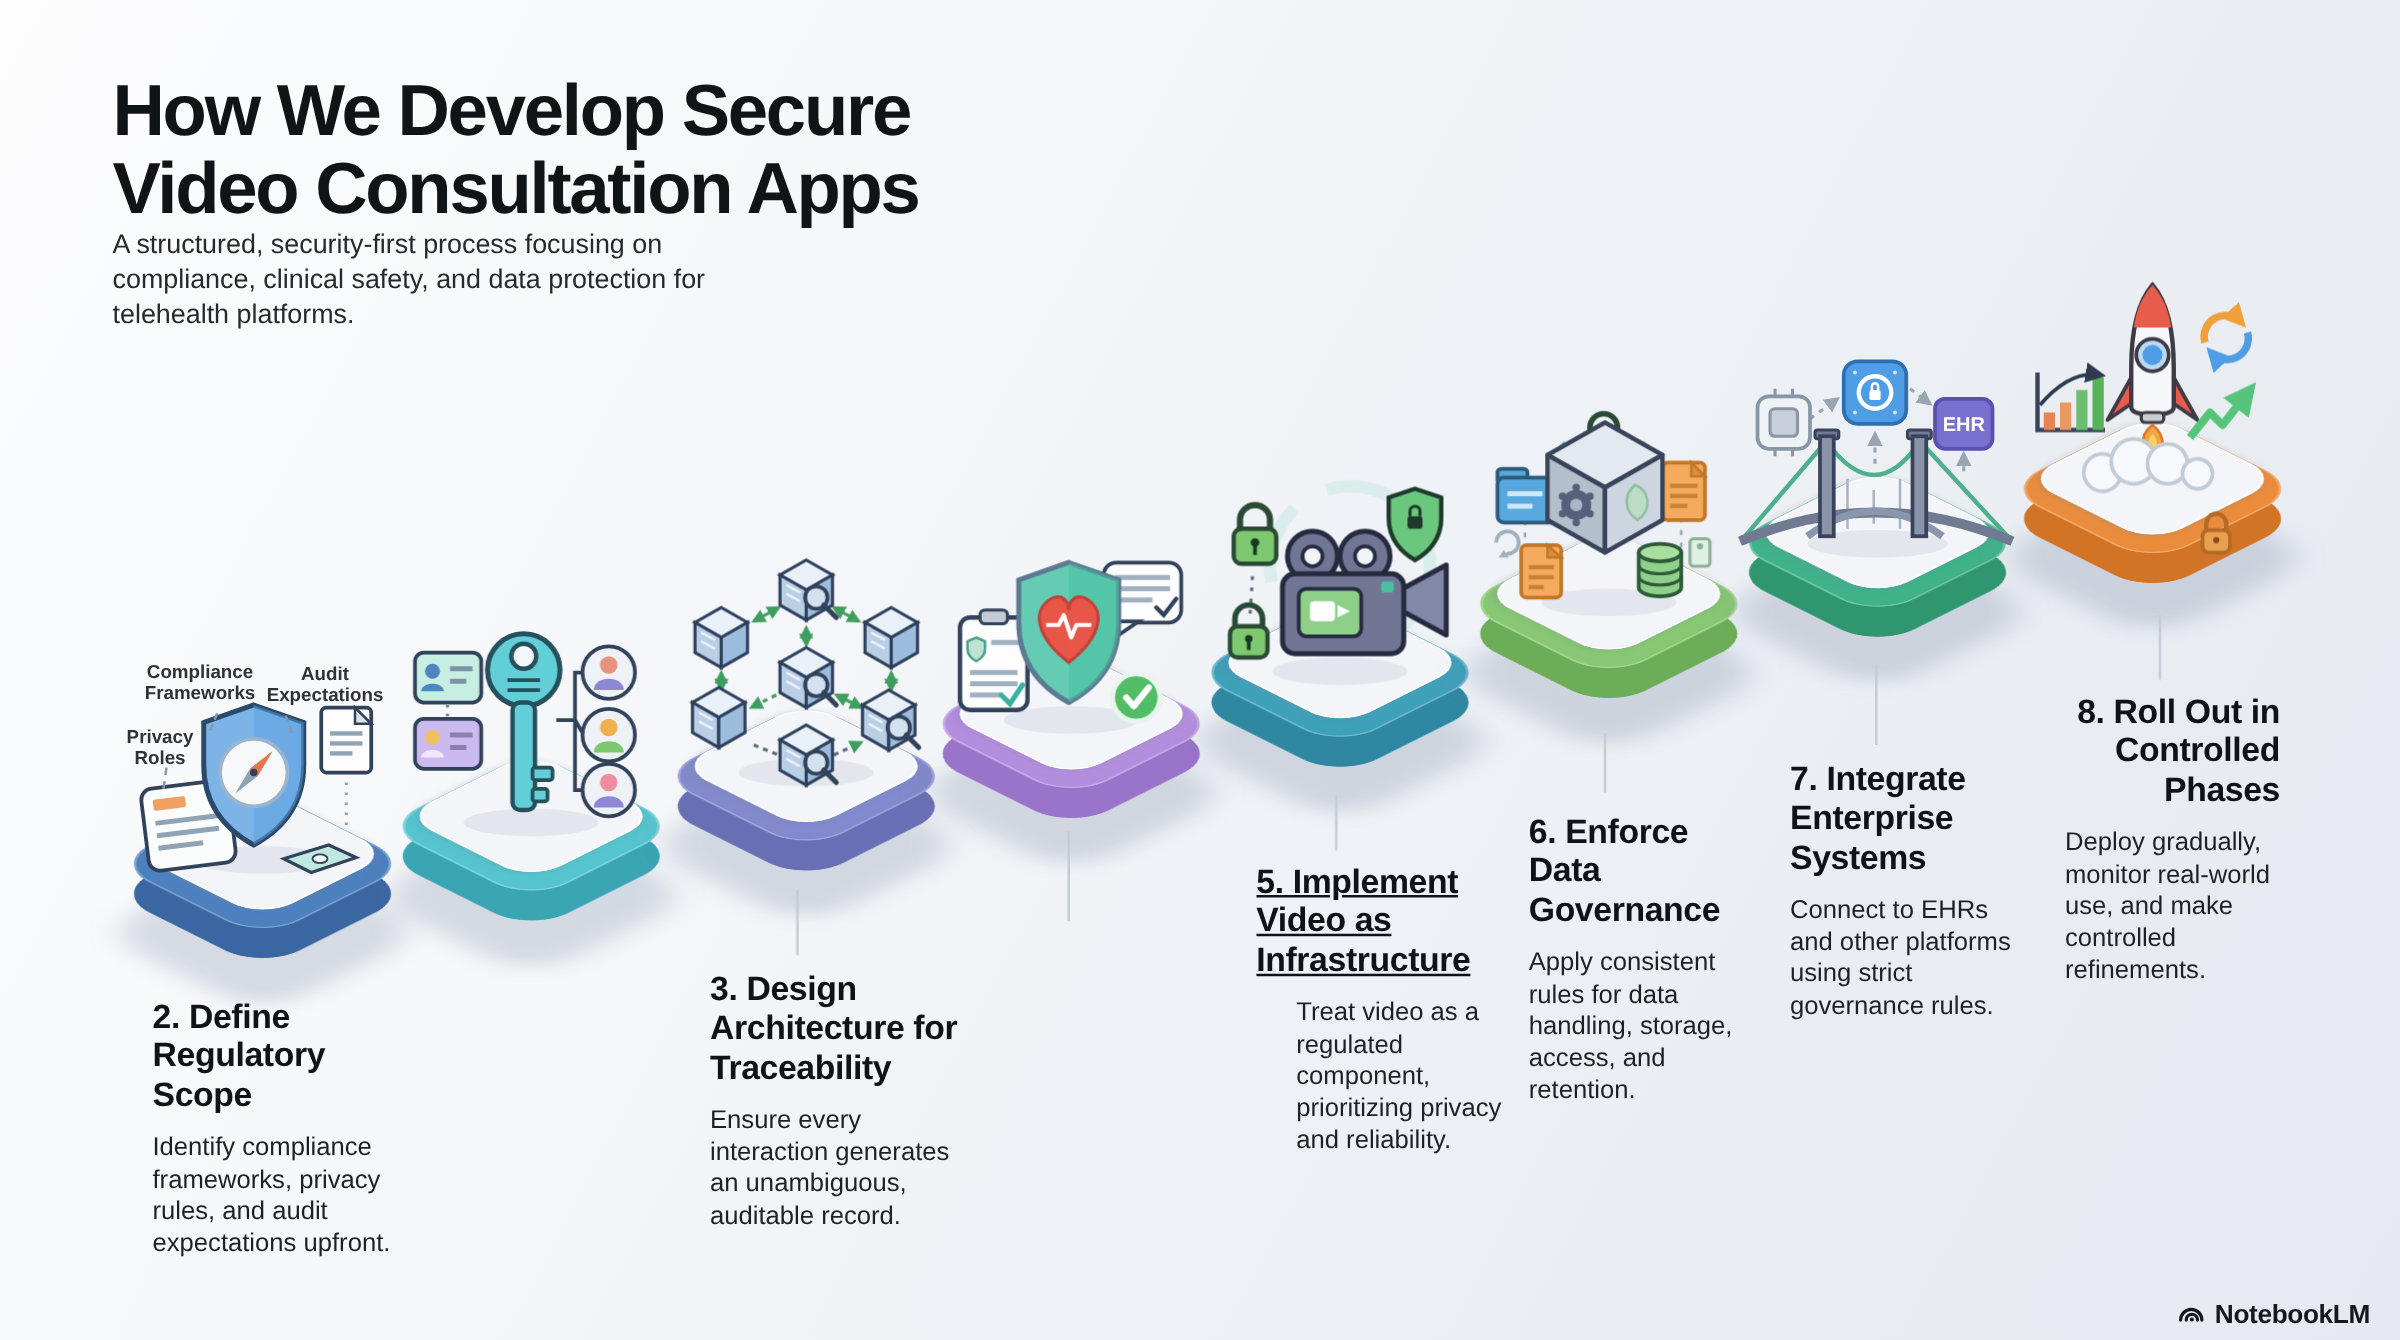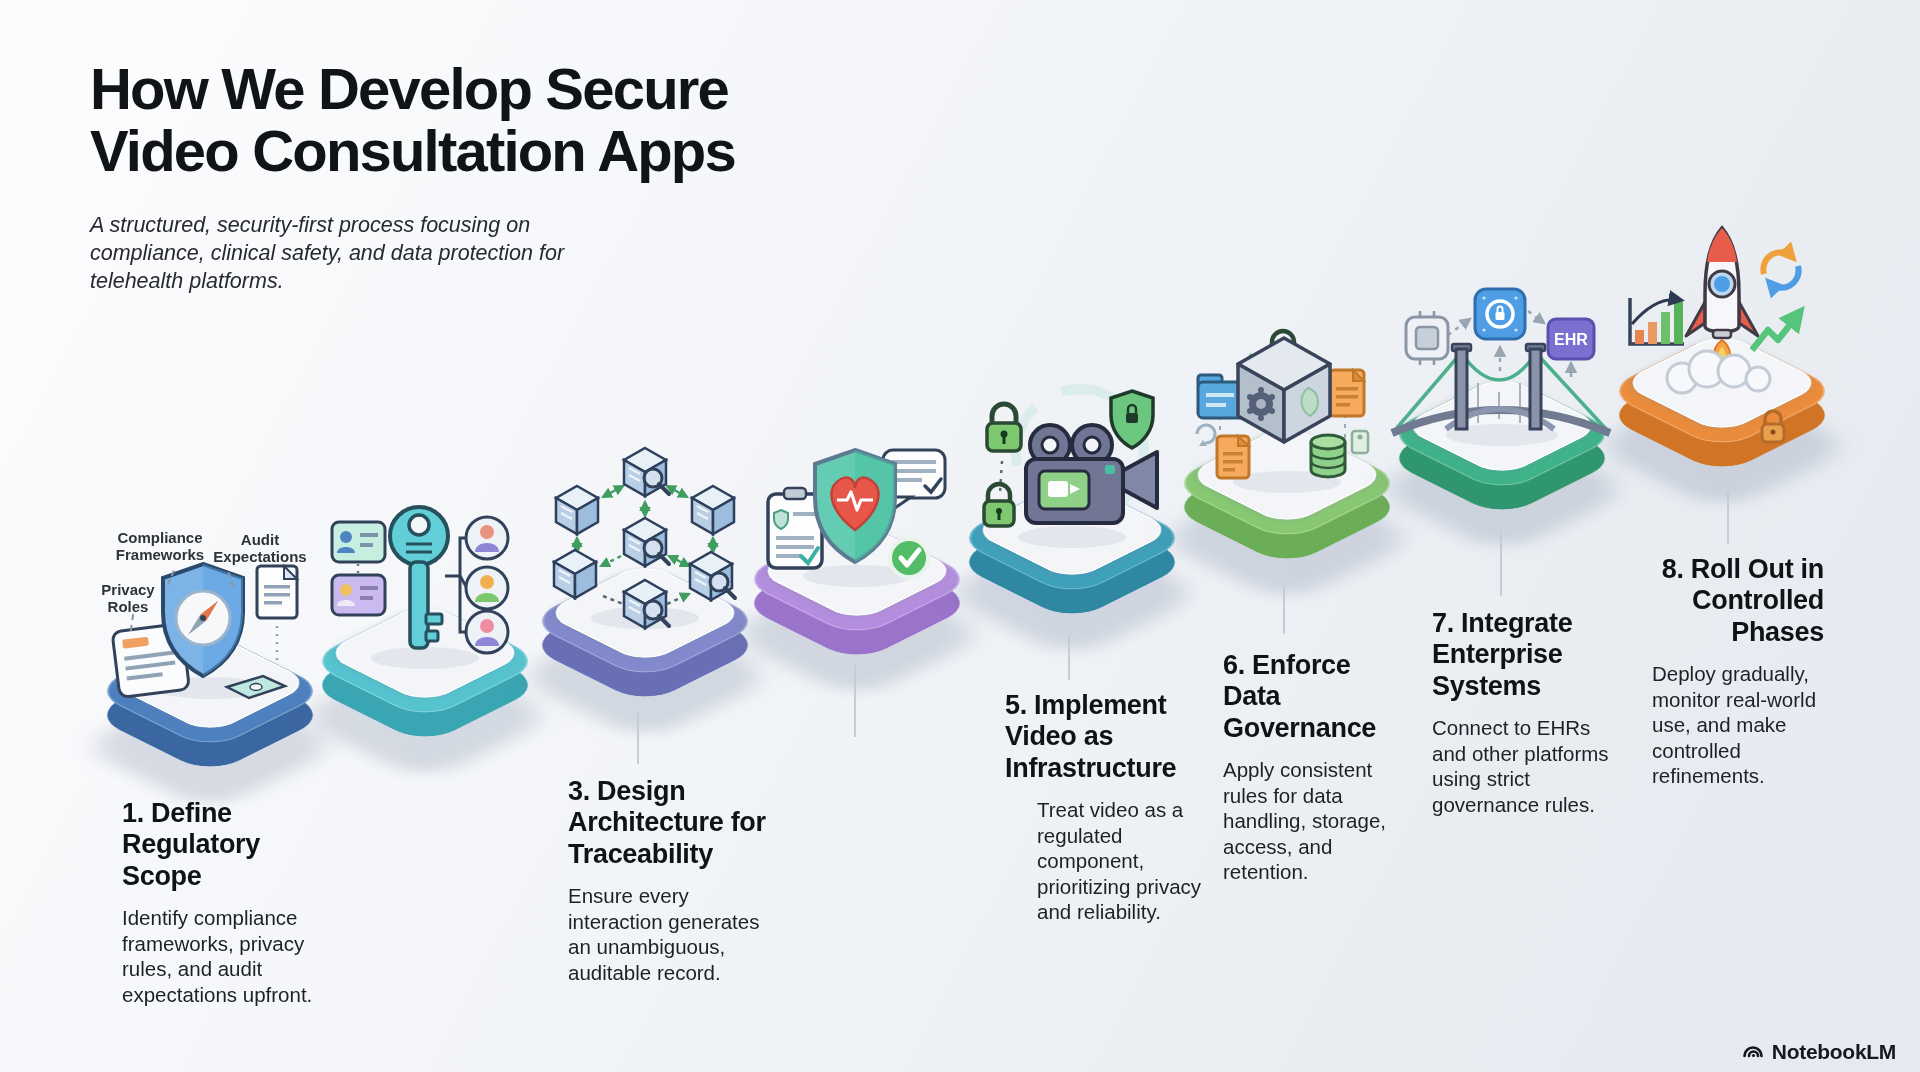--- a/index.html
+++ b/index.html
@@ -1,21 +1,21 @@
 <!DOCTYPE html>
 <html><head>
 <meta charset="utf-8">
 <style>
   html,body{margin:0;padding:0;}
   body{width:1920px;height:1072px;font-family:"Liberation Sans",sans-serif;overflow:hidden;}
   #stage{position:absolute;inset:0;width:1920px;height:1072px;
     background:linear-gradient(118deg,#fdfdfe 0%,#f3f5f8 40%,#e9edf2 78%,#e6eaf0 100%);overflow:hidden;}
   .header{position:absolute;left:90px;top:58px;}
   .title{font-size:58px;font-weight:700;color:#111417;line-height:1.07;letter-spacing:-1.8px;width:790px;}
-  .subtitle{margin-top:30px;font-size:21.5px;color:#26292e;line-height:1.3;width:482px;font-style:italic;}
+  .subtitle{font-size:21.5px;color:#26292e;line-height:1.3;width:482px;}
   .step-text{position:absolute;}
   .step-title{font-weight:700;font-size:27px;color:#0f1216;line-height:1.16;letter-spacing:-0.3px;}
   .step-desc{margin-top:13px;font-size:20.5px;color:#1d2126;line-height:1.25;}
   .connector{position:absolute;width:2px;background:#c6ccd3;}
   .plat{position:absolute;width:260px;height:310px;}
   .face{position:absolute;transform:rotateX(60deg) rotateZ(45deg);}
   .p-shadow{position:absolute;left:36px;top:158px;width:188px;height:188px;
     transform:rotateX(60deg) rotateZ(45deg);border-radius:50px;background:rgba(95,115,145,.22);filter:blur(13px);}
   .f-base2{left:45px;top:136px;width:170px;height:170px;border-radius:42px;background:var(--accent-dark,#888);}
   .f-base1{left:45px;top:112px;width:170px;height:170px;border-radius:42px;background:var(--accent,#aaa);
@@ -446,29 +446,29 @@
   </div>
 
   <div class="connector" style="left:637px;top:712px;height:52px;"></div>
   <div class="connector" style="left:854px;top:665px;height:72px;"></div>
   <div class="connector" style="left:1068px;top:636px;height:44px;"></div>
   <div class="connector" style="left:1283px;top:586px;height:48px;"></div>
   <div class="connector" style="left:1500px;top:532px;height:64px;"></div>
   <div class="connector" style="left:1727px;top:492px;height:52px;"></div>
 
   <div class="step-text" style="left:122px;top:798px;">
-    <div class="step-title" style="width:165px;">1. Define Regulatory Scope</div>
+    <div class="step-title" style="width:165px;">2. Define Regulatory Scope</div>
     <div class="step-desc" style="width:198px;">Identify compliance frameworks, privacy rules, and audit expectations upfront.</div>
   </div>
   <div class="step-text" style="left:568px;top:776px;">
     <div class="step-title" style="width:205px;">3. Design Architecture for Traceability</div>
     <div class="step-desc" style="width:210px;">Ensure every interaction generates an unambiguous, auditable record.</div>
   </div>
   <div class="step-text" style="left:1005px;top:690px;">
-    <div class="step-title" style="width:195px;">5. Implement Video as Infrastructure</div>
+    <div class="step-title" style="width:195px;text-decoration:underline;">5. Implement Video as Infrastructure</div>
     <div class="step-desc" style="width:182px;margin-left:32px;">Treat video as a regulated component, prioritizing privacy and reliability.</div>
   </div>
   <div class="step-text" style="left:1223px;top:650px;">
     <div class="step-title" style="width:172px;">6. Enforce Data Governance</div>
     <div class="step-desc" style="width:178px;">Apply consistent rules for data handling, storage, access, and retention.</div>
   </div>
   <div class="step-text" style="left:1432px;top:608px;">
     <div class="step-title" style="width:158px;">7. Integrate Enterprise Systems</div>
     <div class="step-desc" style="width:192px;">Connect to EHRs and other platforms using strict governance rules.</div>
   </div>

